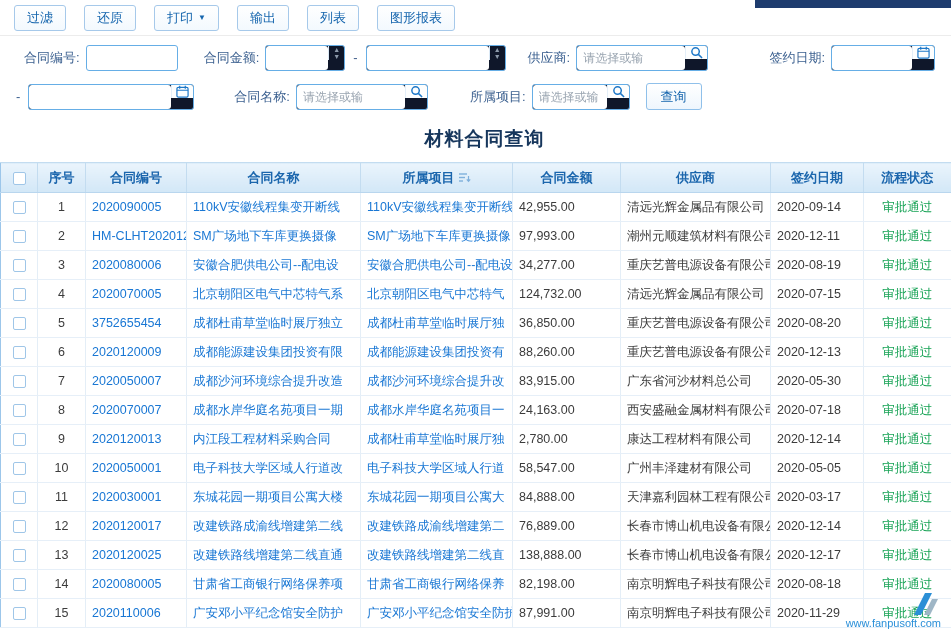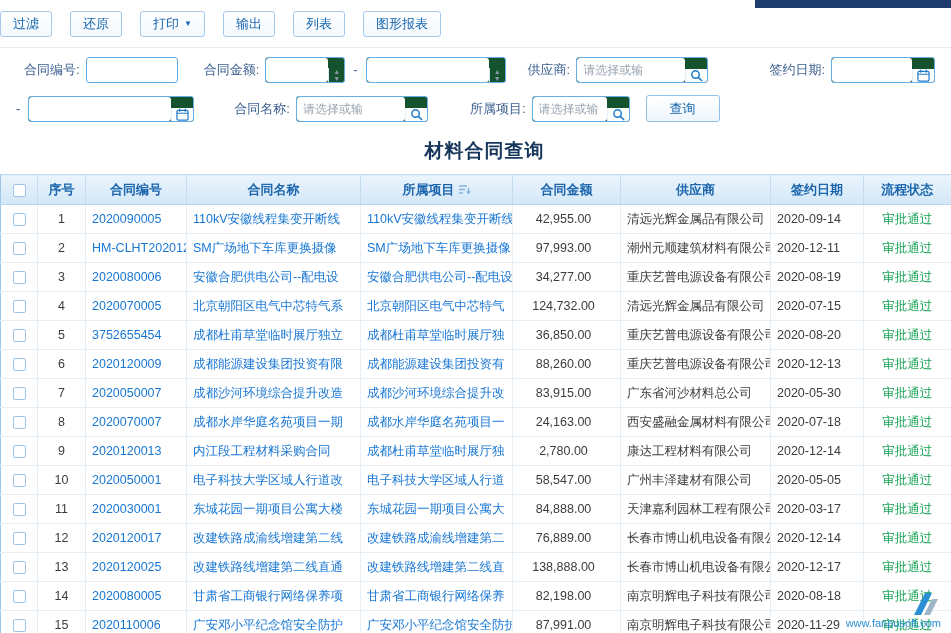--- a/index.html
+++ b/index.html
@@ -10,51 +10,51 @@
     color: #333;
     font-size: 13px;
   }
   .app { position: relative; width: 951px; height: 633px; overflow: hidden; background:#fff; }
 
   
   .top-strip { position:absolute; top:0; right:0; width:196px; height:8px; background:#1e3c6e; z-index:5; }
 
   
   .toolbar {
-    height: 48px; display:flex; align-items:center; gap:18px;
-    padding-left:0; border-bottom:1px solid #ececec; background:#fff;
+    height: 36px; display:flex; align-items:center; gap:18px;
+    padding-left:14px; border-bottom:1px solid #ececec; background:#fff;
   }
   .tb-btn {
     height:26px; padding:0 12px; display:inline-flex; align-items:center; gap:5px;
     background:linear-gradient(#ffffff,#f3f9fe);
     border:1px solid #a6c9ea; border-radius:3px;
     color:#1666ae; font-size:13px; cursor:pointer; font-family:inherit;
   }
   .caret { font-size:8px; color:#1666ae; line-height:1; }
 
   
   .filter-panel { background:#fff; padding-top:2px; }
   .f-row { height:39px; display:flex; align-items:center; padding:0 16px; }
   .f-label { color:#3a5f8f; font-size:13px; white-space:nowrap; }
   .f-input, .field-wrap input {
     height:26px; border:1px solid #66aee6; border-radius:3px; padding:0 6px;
     font-size:12px; font-family:inherit; color:#333; outline:none; background:#fff;
   }
-  .field-wrap { display:flex; align-items:flex-end; height:26px; border:1px solid #66aee6; border-radius:3px; background:#14532d; overflow:hidden; }
+  .field-wrap { display:flex; align-items:flex-start; height:26px; border:1px solid #66aee6; border-radius:3px; background:#0f172a; overflow:hidden; }
   .field-wrap input { border:none; height:24px; flex:1; min-width:0; }
   .field-wrap input::placeholder { color:#9aa5b1; }
   .icon-btn {
     width:22px; border:none; border-left:1px solid #e3eef8; background:#fdfefe;
     display:flex; align-items:center; justify-content:center; cursor:pointer;
   }
   .spinners { width:16px; border-left:1px solid #dbe9f6; display:flex; flex-direction:column; }
   .spinners span { flex:1; display:flex; align-items:center; justify-content:center; font-size:7px; color:#8a98a8; cursor:pointer; line-height:1; }
   .dash { color:#44618c; margin:0 8px; }
   .query-btn {
-    height:27px; padding:0 23px; background:linear-gradient(#ffffff,#eef6fd);
+    height:27px; padding:0 14px; background:linear-gradient(#ffffff,#eef6fd);
     border:1px solid #8fc0ea; border-radius:3px; color:#1666ae; font-size:13px;
     cursor:pointer; margin-left:16px; font-family:Liberation Serif, serif;
   }
 
   
   .title-bar { height:46px; display:flex; align-items:center; justify-content:center;padding-left:18px; }
   .page-title { font-size:19px; font-weight:bold; color:#16365c; letter-spacing:1px; }
 
   
   table { width:951px; border-collapse:collapse; table-layout:fixed;
@@ -65,21 +65,21 @@
     border-right:1px solid #c3dcf0; border-top:1px solid #c3dcf0; border-bottom:1px solid #b9d6ee;
     text-align:center; white-space:nowrap; overflow:hidden;
   }
   tbody td {
     height:29px; font-size:12.5px; color:#3c3c3c;
     border-right:1px solid #e4eef7; border-bottom:1px solid #e6eff8;
     white-space:nowrap; overflow:hidden; padding:0 6px;
   }
   td.c-sel, th.c-sel { text-align:center; padding:0; }
   td.c-seq { text-align:center; }
-  td.c-amount { text-align:center; padding-right:12px; }
+  td.c-amount { text-align:left; padding-right:12px; }
   td.c-status { text-align:center; color:#18a356; }
   td.c-code a, td.c-name a, td.c-project a { color:#1977d4; text-decoration:none;text-align:right; }
   input[type="checkbox"] {
     appearance:none; -webkit-appearance:none; width:13px; height:13px;
     border:1px solid #9fc6e8; border-radius:2px; background:#fff; vertical-align:middle; cursor:pointer;
   }
   .sort-icon { display:inline-block; vertical-align:-1px; margin-left:4px; }
 
   
   .watermark { position:absolute; right:10px; bottom:4px; z-index:10; pointer-events:none; text-align:right; }

